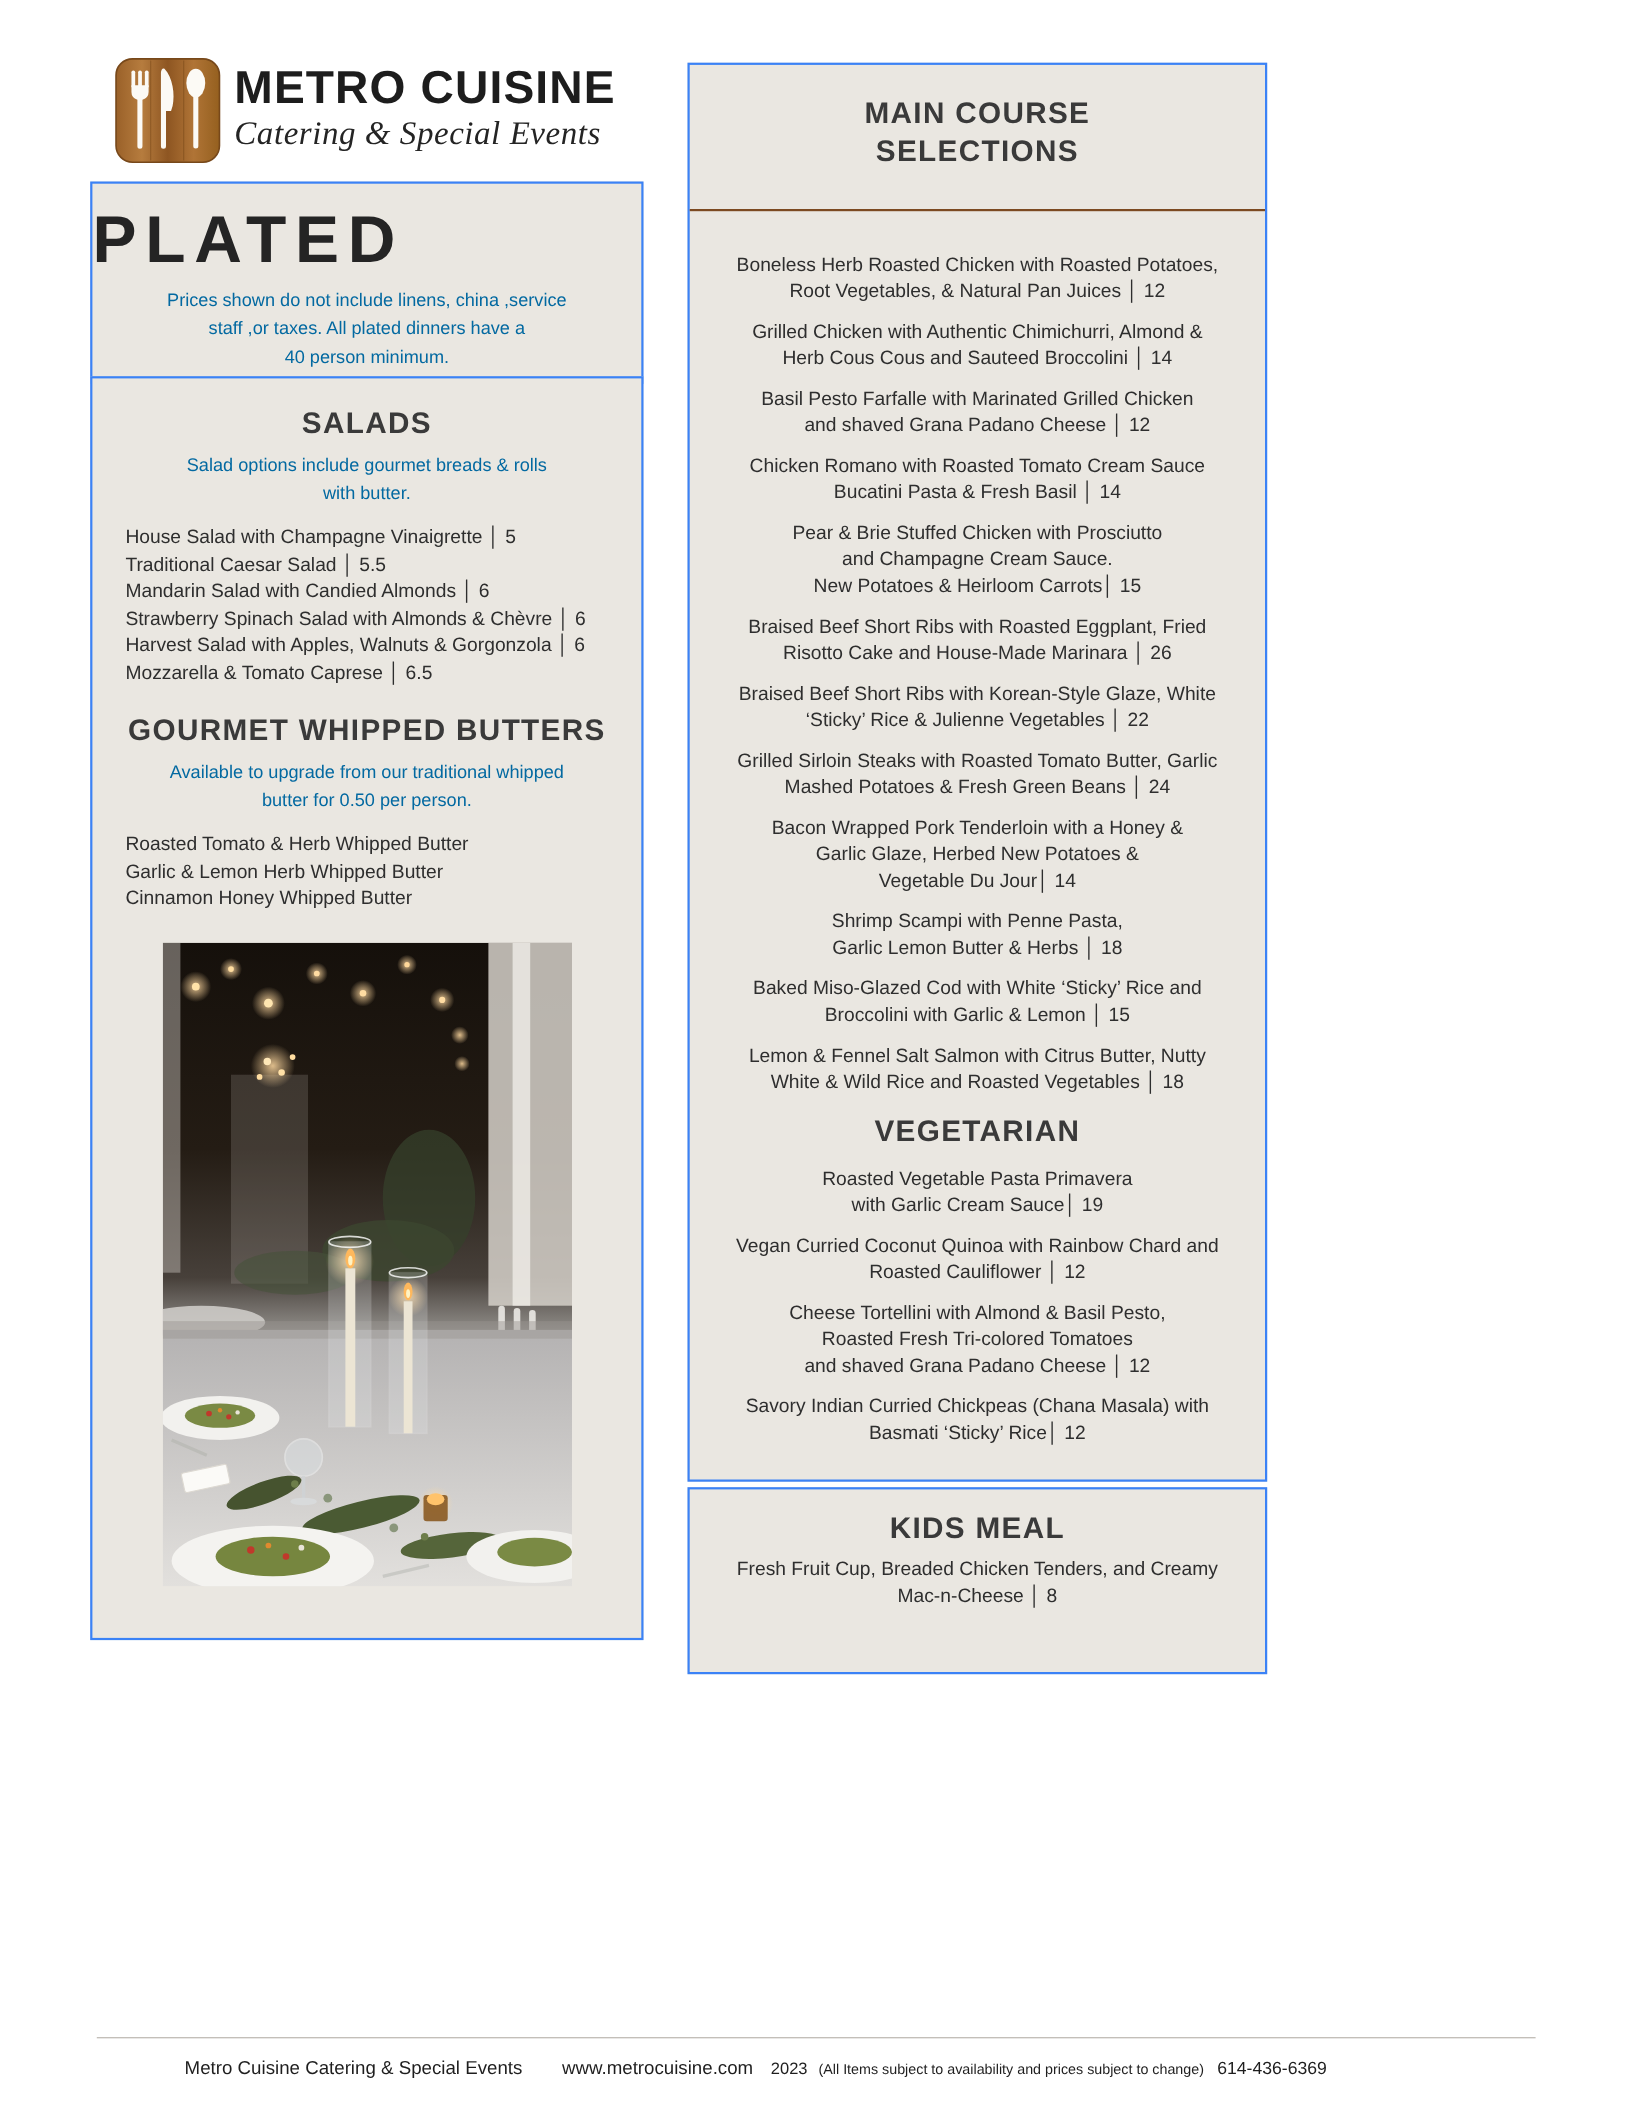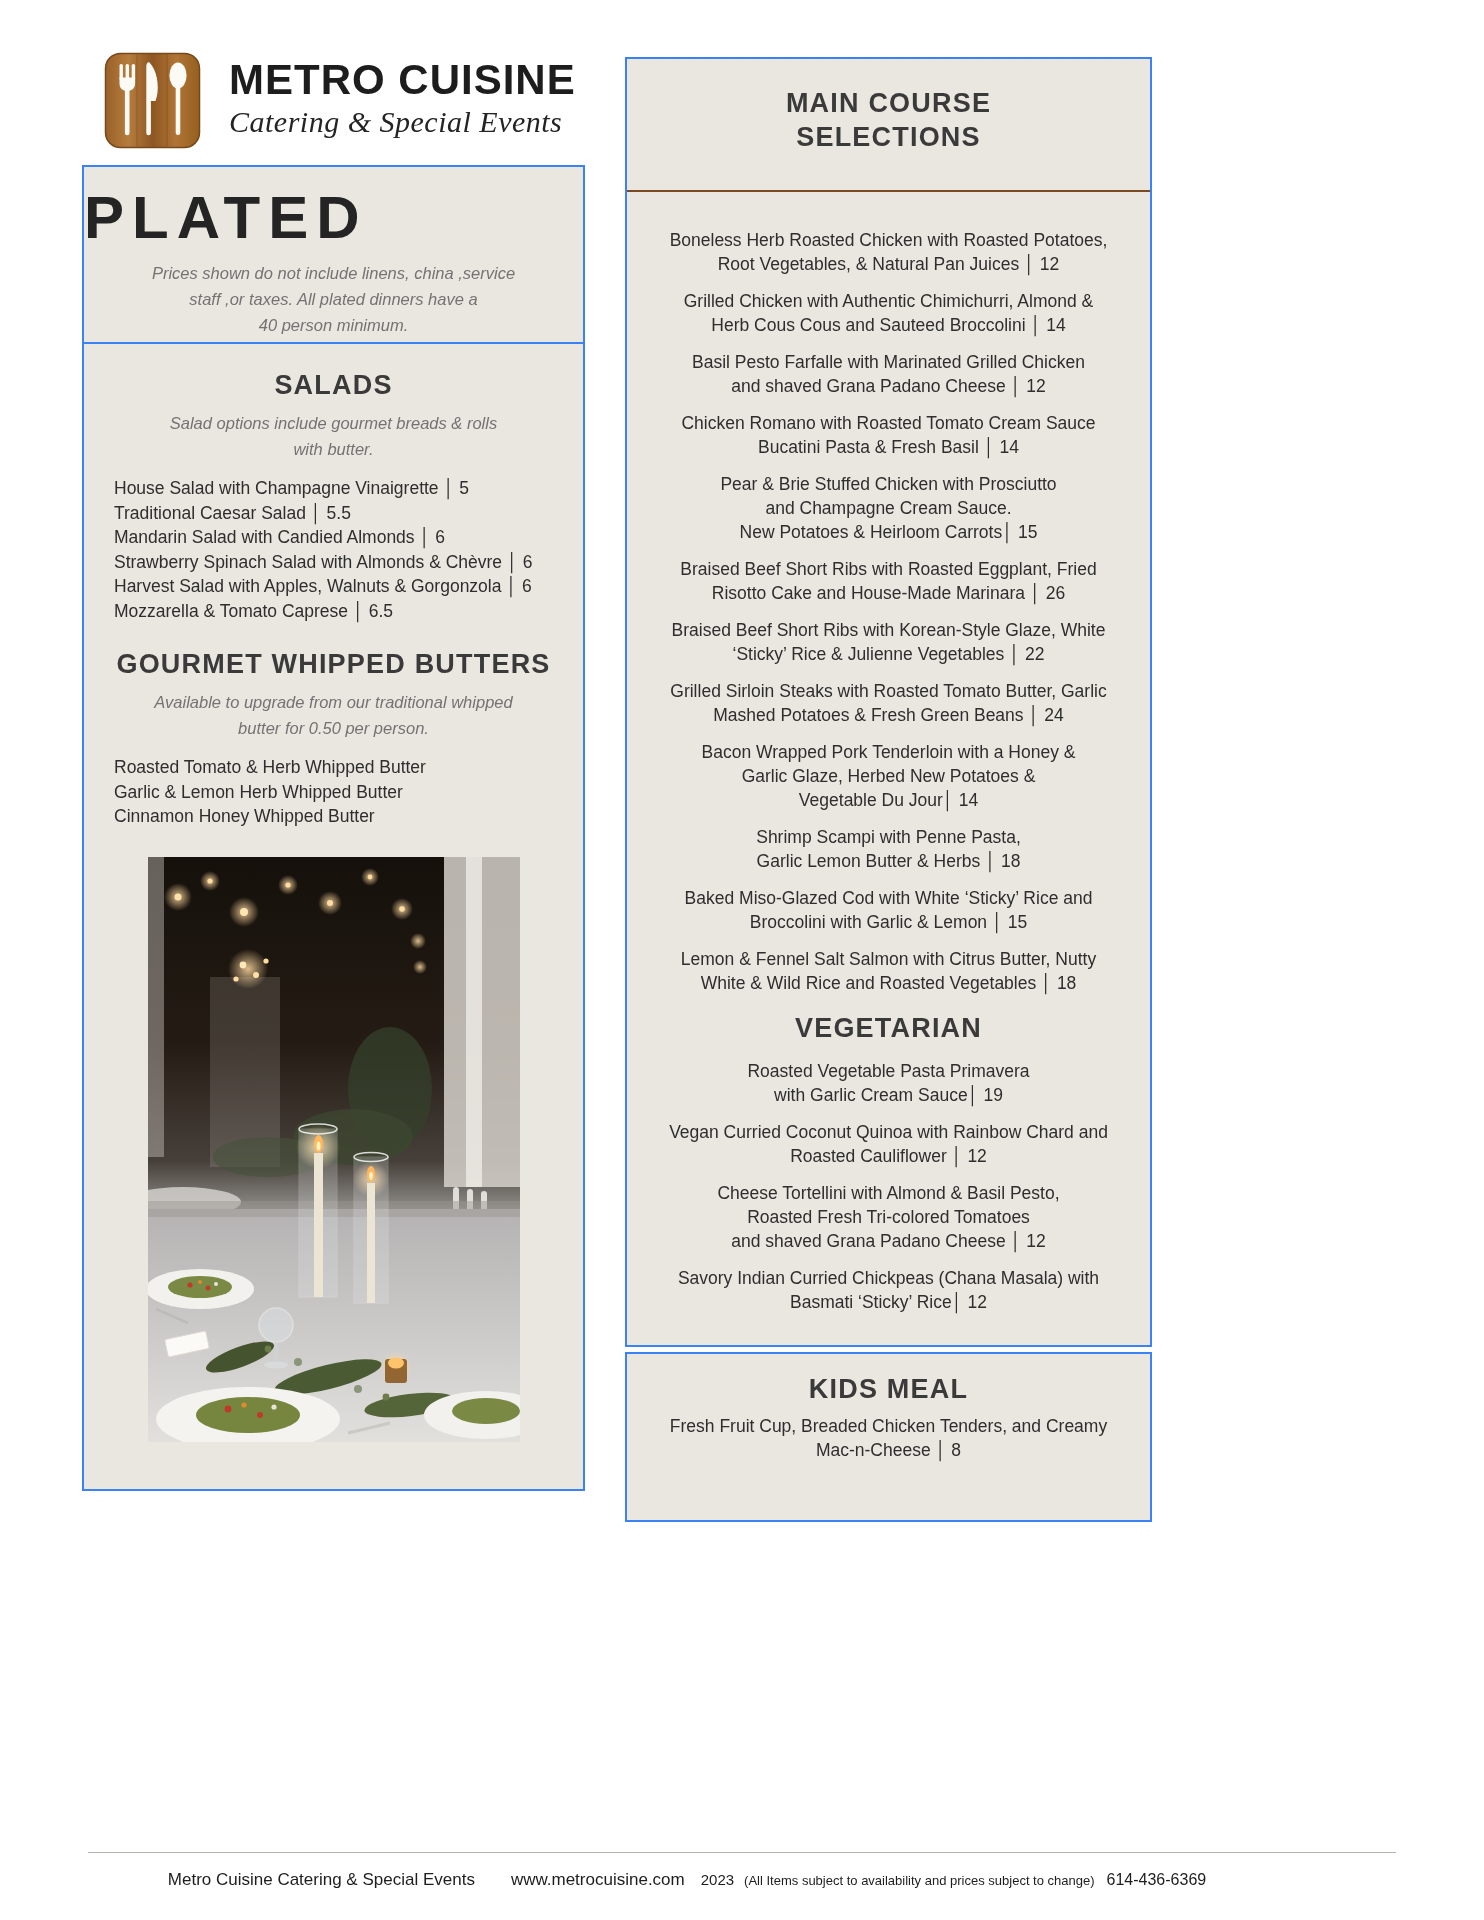--- a/index.html
+++ b/index.html
@@ -2,33 +2,33 @@
 <html><head>
 <meta charset="utf-8">
 <style>
   * { margin:0; padding:0; box-sizing:border-box; }
   html,body { background:#ffffff; }
   .page {
     position:relative; width:1484px; height:1920px; background:#ffffff;
     font-family:"Liberation Sans", sans-serif; color:#2d2d2d; overflow:hidden;
   }
   
-  .brand { position:absolute; left:104px; top:52px; display:flex; align-items:flex-start; gap:28px; }
+  .brand { position:absolute; left:104px; top:52px; display:flex; align-items:flex-start; gap:12px; }
   .logo { width:97px; height:97px; display:block; }
   .brand-text { padding-top:6px; }
   .brand-name { font-size:42px; font-weight:bold; letter-spacing:1px; color:#1d1d1d; line-height:44px; }
   .brand-tagline { font-family:"Liberation Serif", serif; font-style:italic; font-size:30px; color:#242424; line-height:40px; letter-spacing:0.5px; }
   
   .box { position:absolute; background:#eae7e1; border:2px solid #3b82f6; }
   .plated-box { left:82px; top:165px; width:503px; height:184px; }
   .salads-box { left:82px; top:342px; width:503px; height:1149px; }
   .main-box  { left:625px; top:57px;  width:527px; height:1290px; }
   .kids-box  { left:625px; top:1352px; width:527px; height:170px; }
   .plated-title { text-align:left; font-size:60px; font-weight:bold; letter-spacing:8px; color:#242424; margin-top:16px; }
-  .note { font-style:italic; font-size:16.5px; line-height:26px; text-align:center; white-space:pre-line; color:#737373; margin-top:8px; }
+  .note { font-size:16.5px; line-height:26px; text-align:center; white-space:pre-line; color:#0369a1; margin-top:8px; }
   .section-heading { text-align:center; font-size:27px; font-weight:bold; letter-spacing:1.2px; color:#3a3a3a; line-height:34px; white-space:pre-line; }
   .salads-box .section-heading { margin-top:24px; }
   .plain-list { margin-top:14px; padding-left:30px; }
   .plain-list p { font-size:17.5px; line-height:24.5px; color:#2e2e2e; }
   .butters-heading { margin-top:26px; }
   .photo { width:372px; margin:28px auto 0 auto; }
   .photo svg { display:block; }
   
   .main-header { height:133px; border-bottom:2px solid #7c4a21; padding-top:27px; }
   .items { padding:36px 20px 0 20px; }

